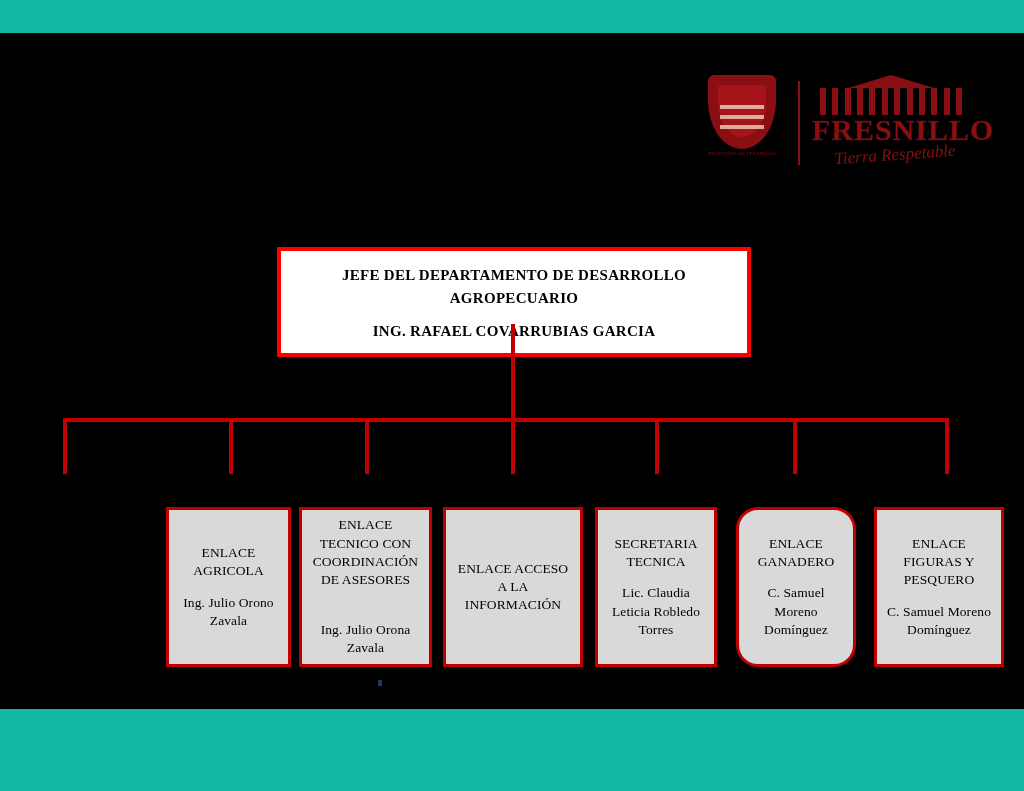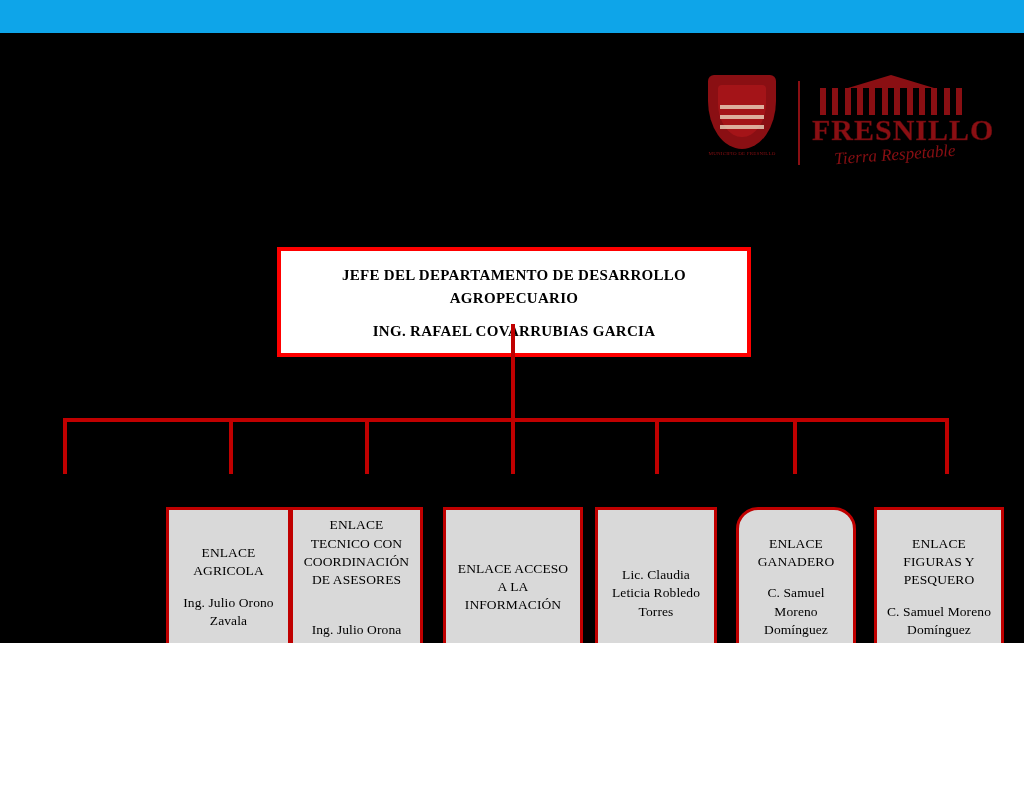--- a/index.html
+++ b/index.html
@@ -3,22 +3,22 @@
 <meta charset="utf-8">
 <style>
   html, body {
     margin: 0;
     padding: 0;
     background: #ffffff;
   }
   #page {
     position: relative;
     width: 1024px;
-    height: 643px;
-    background: #0ea5e9;
+    height: 791px;
+    background: #14b8a6;
     overflow: hidden;
     font-family: "Liberation Serif", serif;
   }
   #slide {
     position: absolute;
     left: 0;
     top: 33px;
     width: 1024px;
     height: 676px;
     background: #000000;
@@ -270,30 +270,31 @@
     <div class="line" style="left:655px; top:385px; width:4px; height:56px;"></div>
     <div class="line" style="left:793px; top:385px; width:4px; height:56px;"></div>
     <div class="line" style="left:945px; top:385px; width:4px; height:56px;"></div>
 
 
     <div class="node leaf" style="left:166px; width:125px;font-family:Liberation Serif, serif;">
       <div class="title">ENLACE AGRICOLA</div>
       <div class="person">Ing. Julio Orono Zavala</div>
     </div>
 
-    <div class="node leaf" style="left:290px; width:133px;gap:19px;">
+    <div class="node leaf" style="left:299px; width:133px;gap:19px;">
       <div class="title">ENLACE TECNICO CON COORDINACIÓN DE ASESORES</div>
       <div class="person">Ing. Julio Orona Zavala</div>
     </div>
 
     <div class="node leaf" style="left:443px; width:140px;">
       <div class="title">ENLACE ACCESO A LA INFORMACIÓN</div>
     </div>
 
     <div class="node leaf" style="left:595px; width:122px;">
+      <div class="title">SECRETARIA TECNICA</div>
       <div class="person">Lic. Claudia Leticia Robledo Torres</div>
     </div>
 
     <div class="node leaf" style="left:736px; width:120px;border-radius:22px;">
       <div class="title">ENLACE GANADERO</div>
       <div class="person">C. Samuel Moreno Domínguez</div>
     </div>
 
     <div class="node leaf" style="left:874px; width:130px;">
       <div class="title">ENLACE FIGURAS Y PESQUERO</div>

